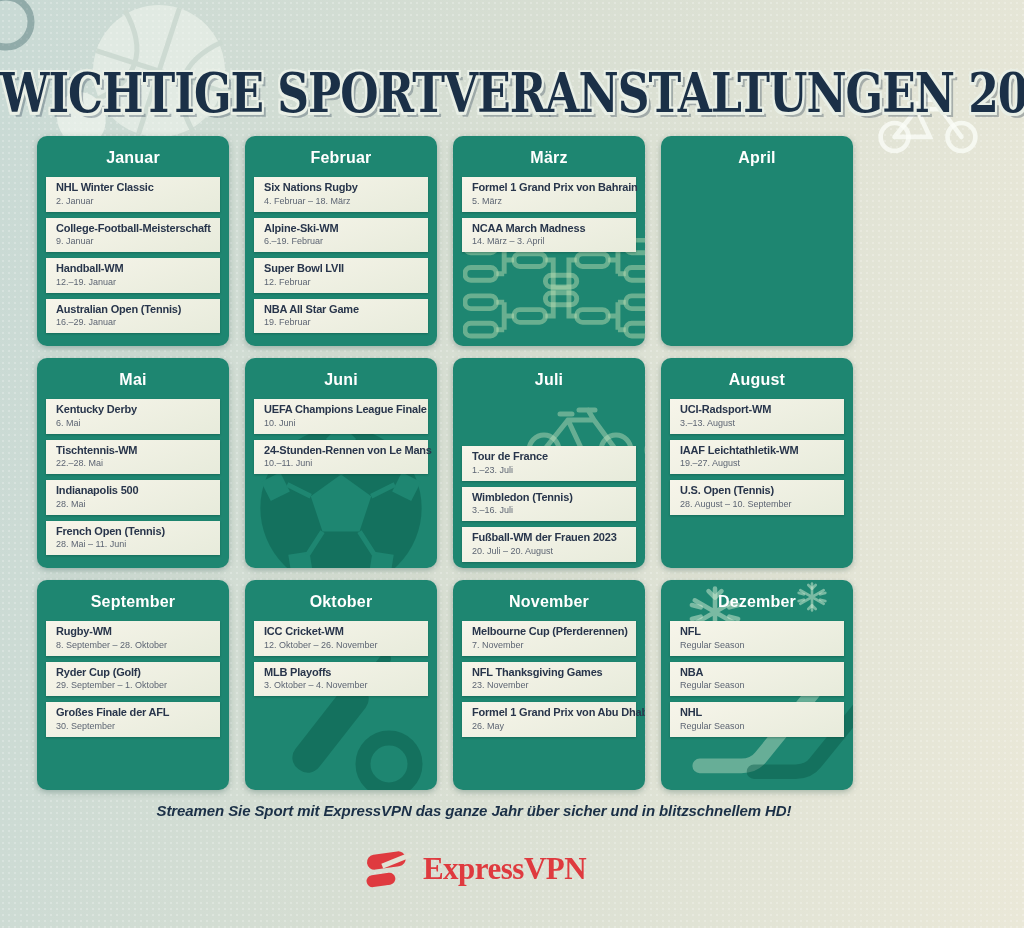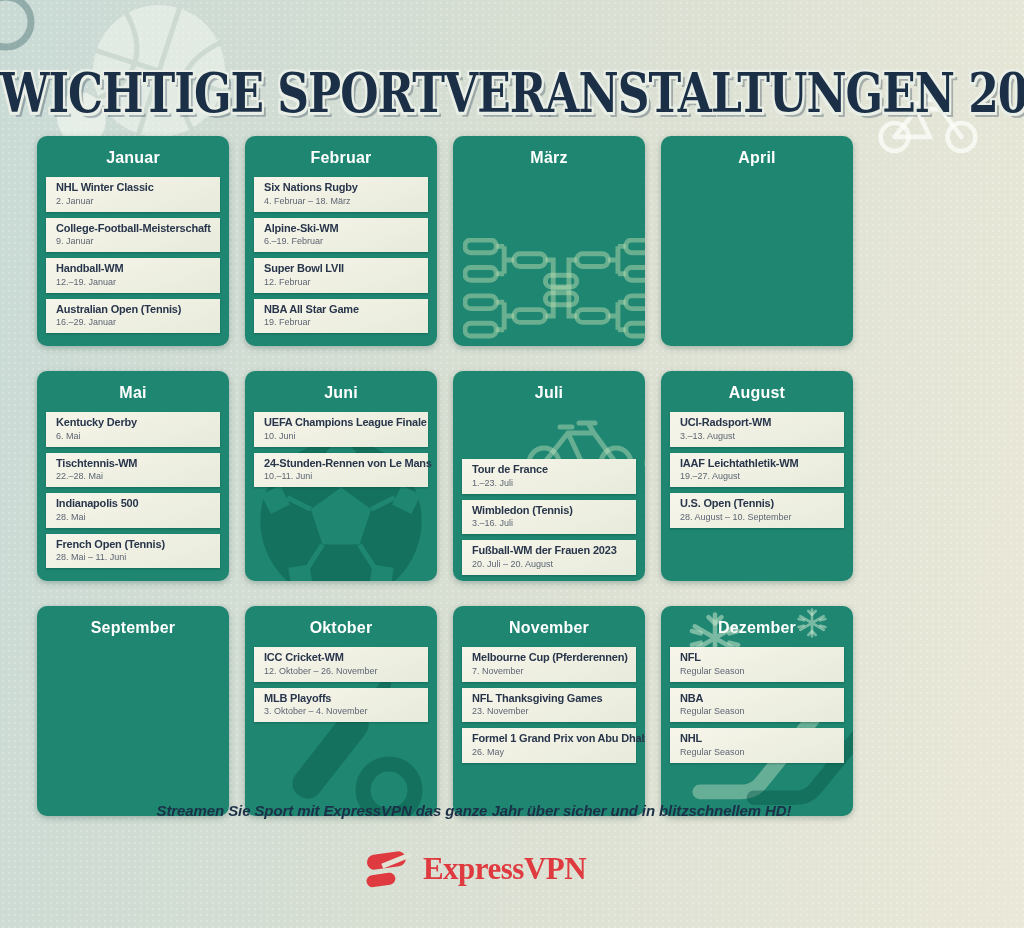--- a/index.html
+++ b/index.html
@@ -18,21 +18,21 @@
     position:absolute;top:40px;left:0;width:1024px;text-align:center;z-index:1;
     font-family:"DejaVu Serif", serif;font-weight:bold;font-size:44px;
     letter-spacing:-1px;white-space:nowrap;color:#1b3047;
     transform:scaleY(1.22);transform-origin:center 60%;
     text-shadow:-2px -2px 0 #e9efe6,2px -2px 0 #e9efe6,-2px 2px 0 #e9efe6,2px 2px 0 #e9efe6,
       0 -2px 0 #e9efe6,0 2px 0 #e9efe6,-2px 0 0 #e9efe6,2px 0 0 #e9efe6,
       4px 4px 0 rgba(27,48,71,.3);
   }
   .grid{
     position:absolute;top:136px;left:37px;width:816px;z-index:1;
-    display:grid;grid-template-columns:repeat(4,1fr);grid-auto-rows:210px;gap:25px 16px;
+    display:grid;grid-template-columns:repeat(4,1fr);grid-auto-rows:210px;gap:12px 16px;
   }
   .card{
     position:relative;background:#1e8671;border-radius:10px;overflow:hidden;
     box-shadow:0 2px 6px rgba(0,55,44,.28);
   }
   .month{
     position:relative;z-index:2;margin:0;text-align:center;color:#ffffff;
     font-size:16px;font-weight:bold;padding:13px 0 10px;letter-spacing:.2px;
   }
   .events{position:relative;z-index:2;display:flex;flex-direction:column;gap:6px;padding:0 9px 8px;}
@@ -151,20 +151,30 @@
       </div>
       <div class="pill">
         <div class="etitle">NBA All Star Game</div>
         <div class="edate">19. Februar</div>
       </div>
     </div>
   </section>
 
   <section class="card">
     <h2 class="month">März</h2>
+    <div class="events">
+      <div class="pill">
+        <div class="etitle">Formel 1 Grand Prix von Bahrain</div>
+        <div class="edate">5. März</div>
+      </div>
+      <div class="pill">
+        <div class="etitle">NCAA March Madness</div>
+        <div class="edate">14. März – 3. April</div>
+      </div>
+    </div>
     <svg class="deco bracket" viewBox="0 0 200 104" preserveAspectRatio="xMidYMid meet">
       <g fill="none" stroke="rgba(197,226,182,.45)" stroke-width="5">
         <rect x="2" y="2" width="32" height="13" rx="6"></rect>
           <rect x="2" y="30" width="32" height="13" rx="6"></rect>
         <rect x="2" y="59" width="32" height="13" rx="6"></rect>
           <rect x="2" y="87" width="32" height="13" rx="6"></rect>
         <rect x="52" y="16" width="32" height="13" rx="6"></rect>
           <rect x="52" y="73" width="32" height="13" rx="6"></rect>
         <path d="M34 8.5 h8 M34 36.5 h8 M42 8.5 v28 M42 22.5 h10 M34 65.5 h8 M34 93.5 h8 M42 65.5 v28 M42 79.5 h10"></path>
         <rect x="166" y="2" width="32" height="13" rx="6"></rect>
@@ -287,20 +297,34 @@
       </div>
       <div class="pill">
         <div class="etitle">U.S. Open (Tennis)</div>
         <div class="edate">28. August – 10. September</div>
       </div>
     </div>
   </section>
 
   <section class="card">
     <h2 class="month">September</h2>
+    <div class="events">
+      <div class="pill">
+        <div class="etitle">Rugby-WM</div>
+        <div class="edate">8. September – 28. Oktober</div>
+      </div>
+      <div class="pill">
+        <div class="etitle">Ryder Cup (Golf)</div>
+        <div class="edate">29. September – 1. Oktober</div>
+      </div>
+      <div class="pill">
+        <div class="etitle">Großes Finale der AFL</div>
+        <div class="edate">30. September</div>
+      </div>
+    </div>
   </section>
 
   <section class="card">
     <h2 class="month">Oktober</h2>
     <div class="events">
       <div class="pill">
         <div class="etitle">ICC Cricket-WM</div>
         <div class="edate">12. Oktober – 26. November</div>
       </div>
       <div class="pill">

